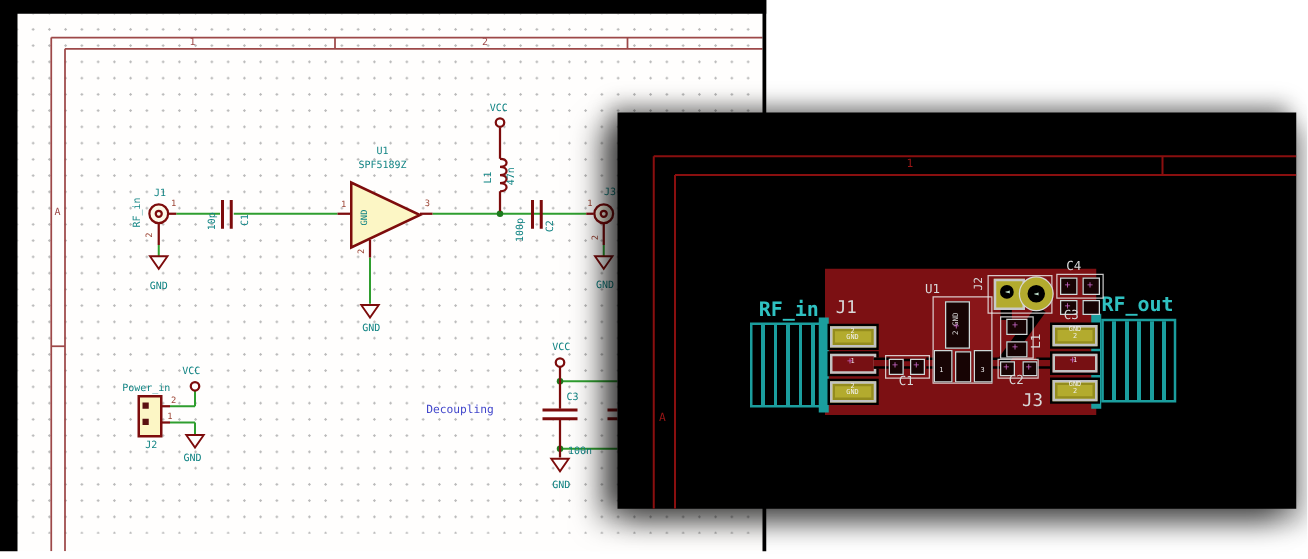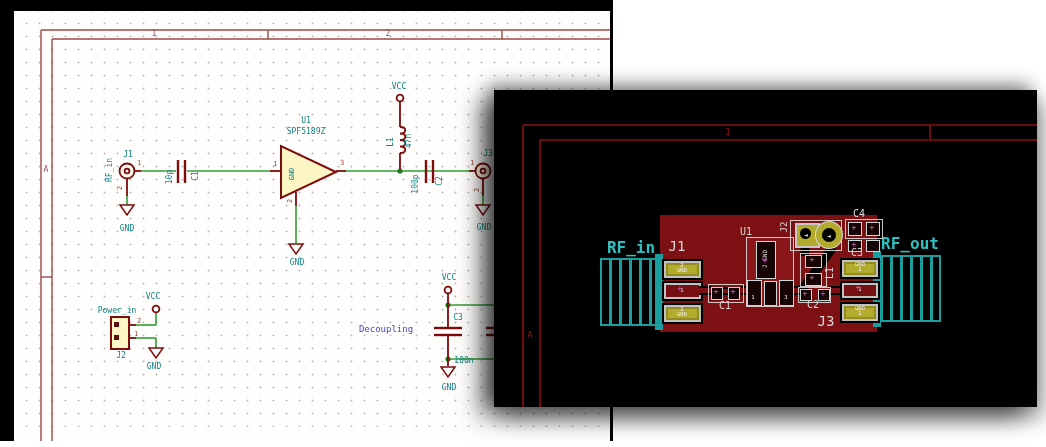--- a/index.html
+++ b/index.html
@@ -170,21 +170,21 @@
     <span class="lbl rot pinnum s7" style="left:477px;top:190px">2</span>
     <span class="lbl teal s8" style="left:484px;top:228px">GND</span>
 
     <span class="lbl teal s8" style="left:153px;top:297px">VCC</span>
     <span class="lbl teal s8" style="left:117px;top:311px">Power_in</span>
     <span class="lbl pinnum s7" style="left:139px;top:321px">2</span>
     <span class="lbl pinnum s7" style="left:136px;top:334px">1</span>
     <span class="lbl teal s8" style="left:121px;top:356px">J2</span>
     <span class="lbl teal s8" style="left:154px;top:367px">GND</span>
 
-    <span class="lbl blue s9" style="left:386px;top:329px">Decoupling</span>
+    <span class="lbl blue s9" style="left:368px;top:329px">Decoupling</span>
     <span class="lbl teal s8" style="left:449px;top:278px">VCC</span>
     <span class="lbl teal s8" style="left:458px;top:318px">C3</span>
     <span class="lbl teal s8" style="left:464px;top:361px">100n</span>
     <span class="lbl teal s8" style="left:449px;top:388px">GND</span>
 
     <div class="win-border" style="left:0;top:0;width:613px;height:11px"></div>
     <div class="win-border" style="left:0;top:0;width:14px;height:441px"></div>
     <div class="win-border" style="left:610px;top:0;width:3px;height:441px"></div>
   </div>
 

